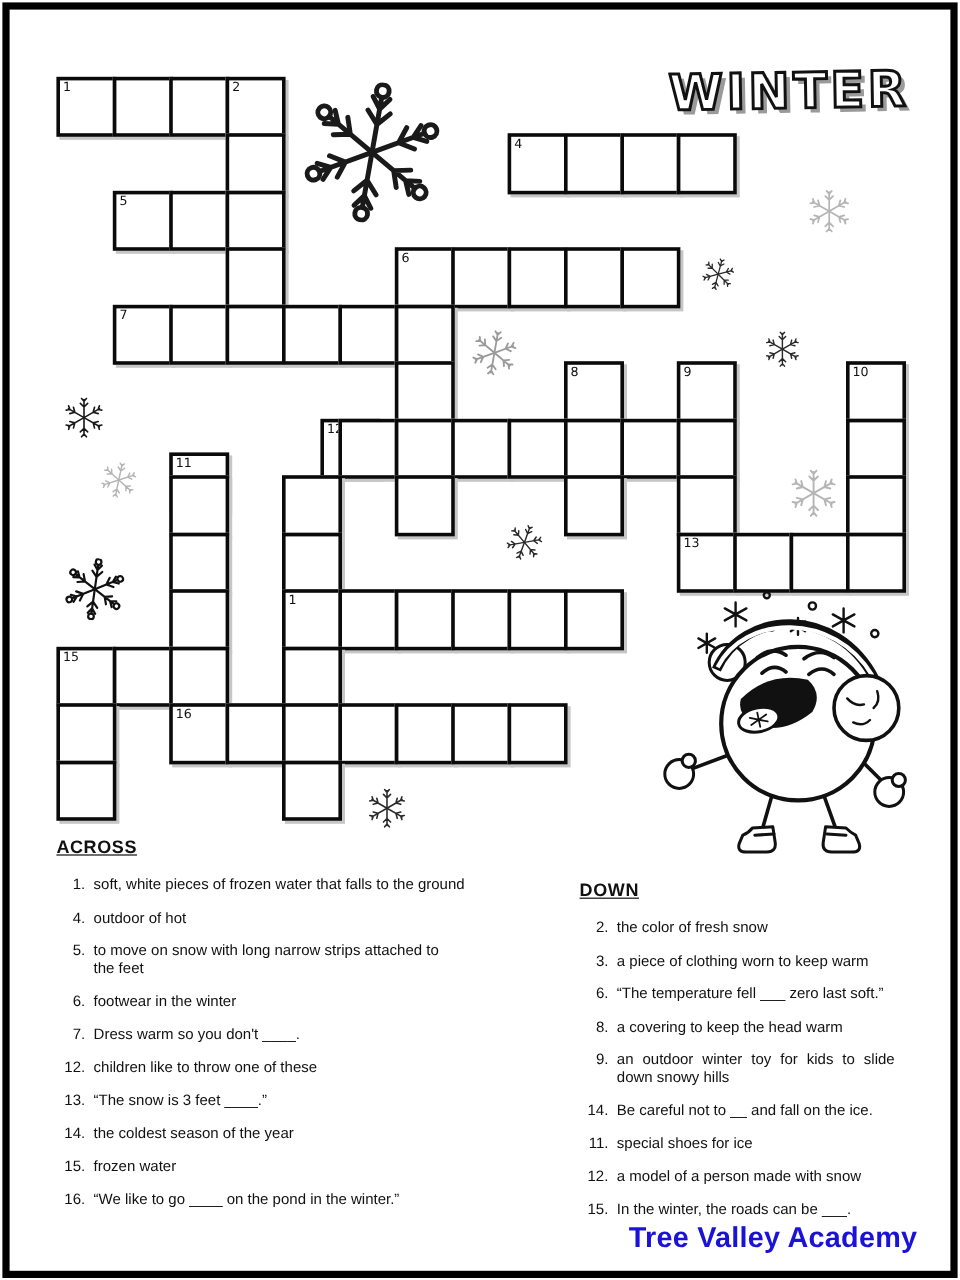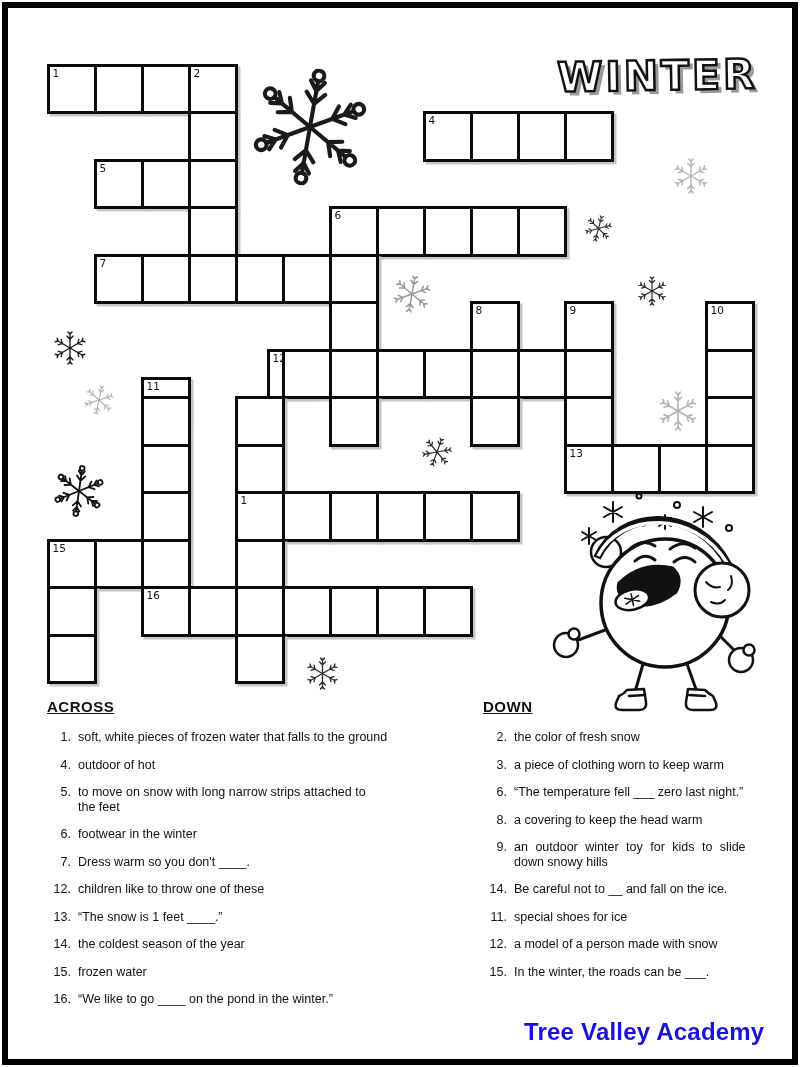--- a/index.html
+++ b/index.html
@@ -24,21 +24,21 @@
   
   .clues{position:absolute;}
   .clues h2{font-size:15px;font-weight:bold;text-decoration:underline;
             letter-spacing:.5px;margin:0 0 15px 0;}
   .clue{display:flex;align-items:flex-start;margin-bottom:13px;}
   .clue .cnum{flex:0 0 24px;text-align:right;margin-right:7px;
               font-size:12.5px;line-height:14.5px;}
   .clue .ctext{font-size:12.5px;line-height:14.5px;white-space:pre-wrap;}
   .across{left:47px;top:698px;width:420px;}
   .across .ctext{width:385px;}
-  .down{left:483px;top:698px;width:310px;}
+  .down{left:483px;top:734px;width:310px;}
   .down .ctext{width:286px;}
   .justify::first-line{word-spacing:4px;}
   
   .footer{position:absolute;left:524px;top:1018px;width:260px;
           font-size:24px;font-weight:bold;letter-spacing:.2px;}
 </style>
 </head>
 <body>
 
 <div class="frame"></div>
@@ -480,21 +480,21 @@
       <div class="clue">
         <span class="cnum">7.</span>
         <span class="ctext">Dress warm so you don't ____.</span>
       </div>
       <div class="clue">
         <span class="cnum">12.</span>
         <span class="ctext">children like to throw one of these</span>
       </div>
       <div class="clue">
         <span class="cnum">13.</span>
-        <span class="ctext">“The snow is 1 feet ____.”</span>
+        <span class="ctext">“The snow is 3 feet ____.”</span>
       </div>
       <div class="clue">
         <span class="cnum">14.</span>
         <span class="ctext">the coldest season of the year</span>
       </div>
       <div class="clue">
         <span class="cnum">15.</span>
         <span class="ctext">frozen water</span>
       </div>
       <div class="clue">
@@ -510,21 +510,21 @@
       <div class="clue">
         <span class="cnum">2.</span>
         <span class="ctext">the color of fresh snow</span>
       </div>
       <div class="clue">
         <span class="cnum">3.</span>
         <span class="ctext">a piece of clothing worn to keep warm</span>
       </div>
       <div class="clue">
         <span class="cnum">6.</span>
-        <span class="ctext">“The temperature fell ___ zero last night.”</span>
+        <span class="ctext">“The temperature fell ___ zero last soft.”</span>
       </div>
       <div class="clue">
         <span class="cnum">8.</span>
         <span class="ctext">a covering to keep the head warm</span>
       </div>
       <div class="clue">
         <span class="cnum">9.</span>
         <span class="ctext justify">an outdoor winter toy for kids to slide
 down snowy hills</span>
       </div>

